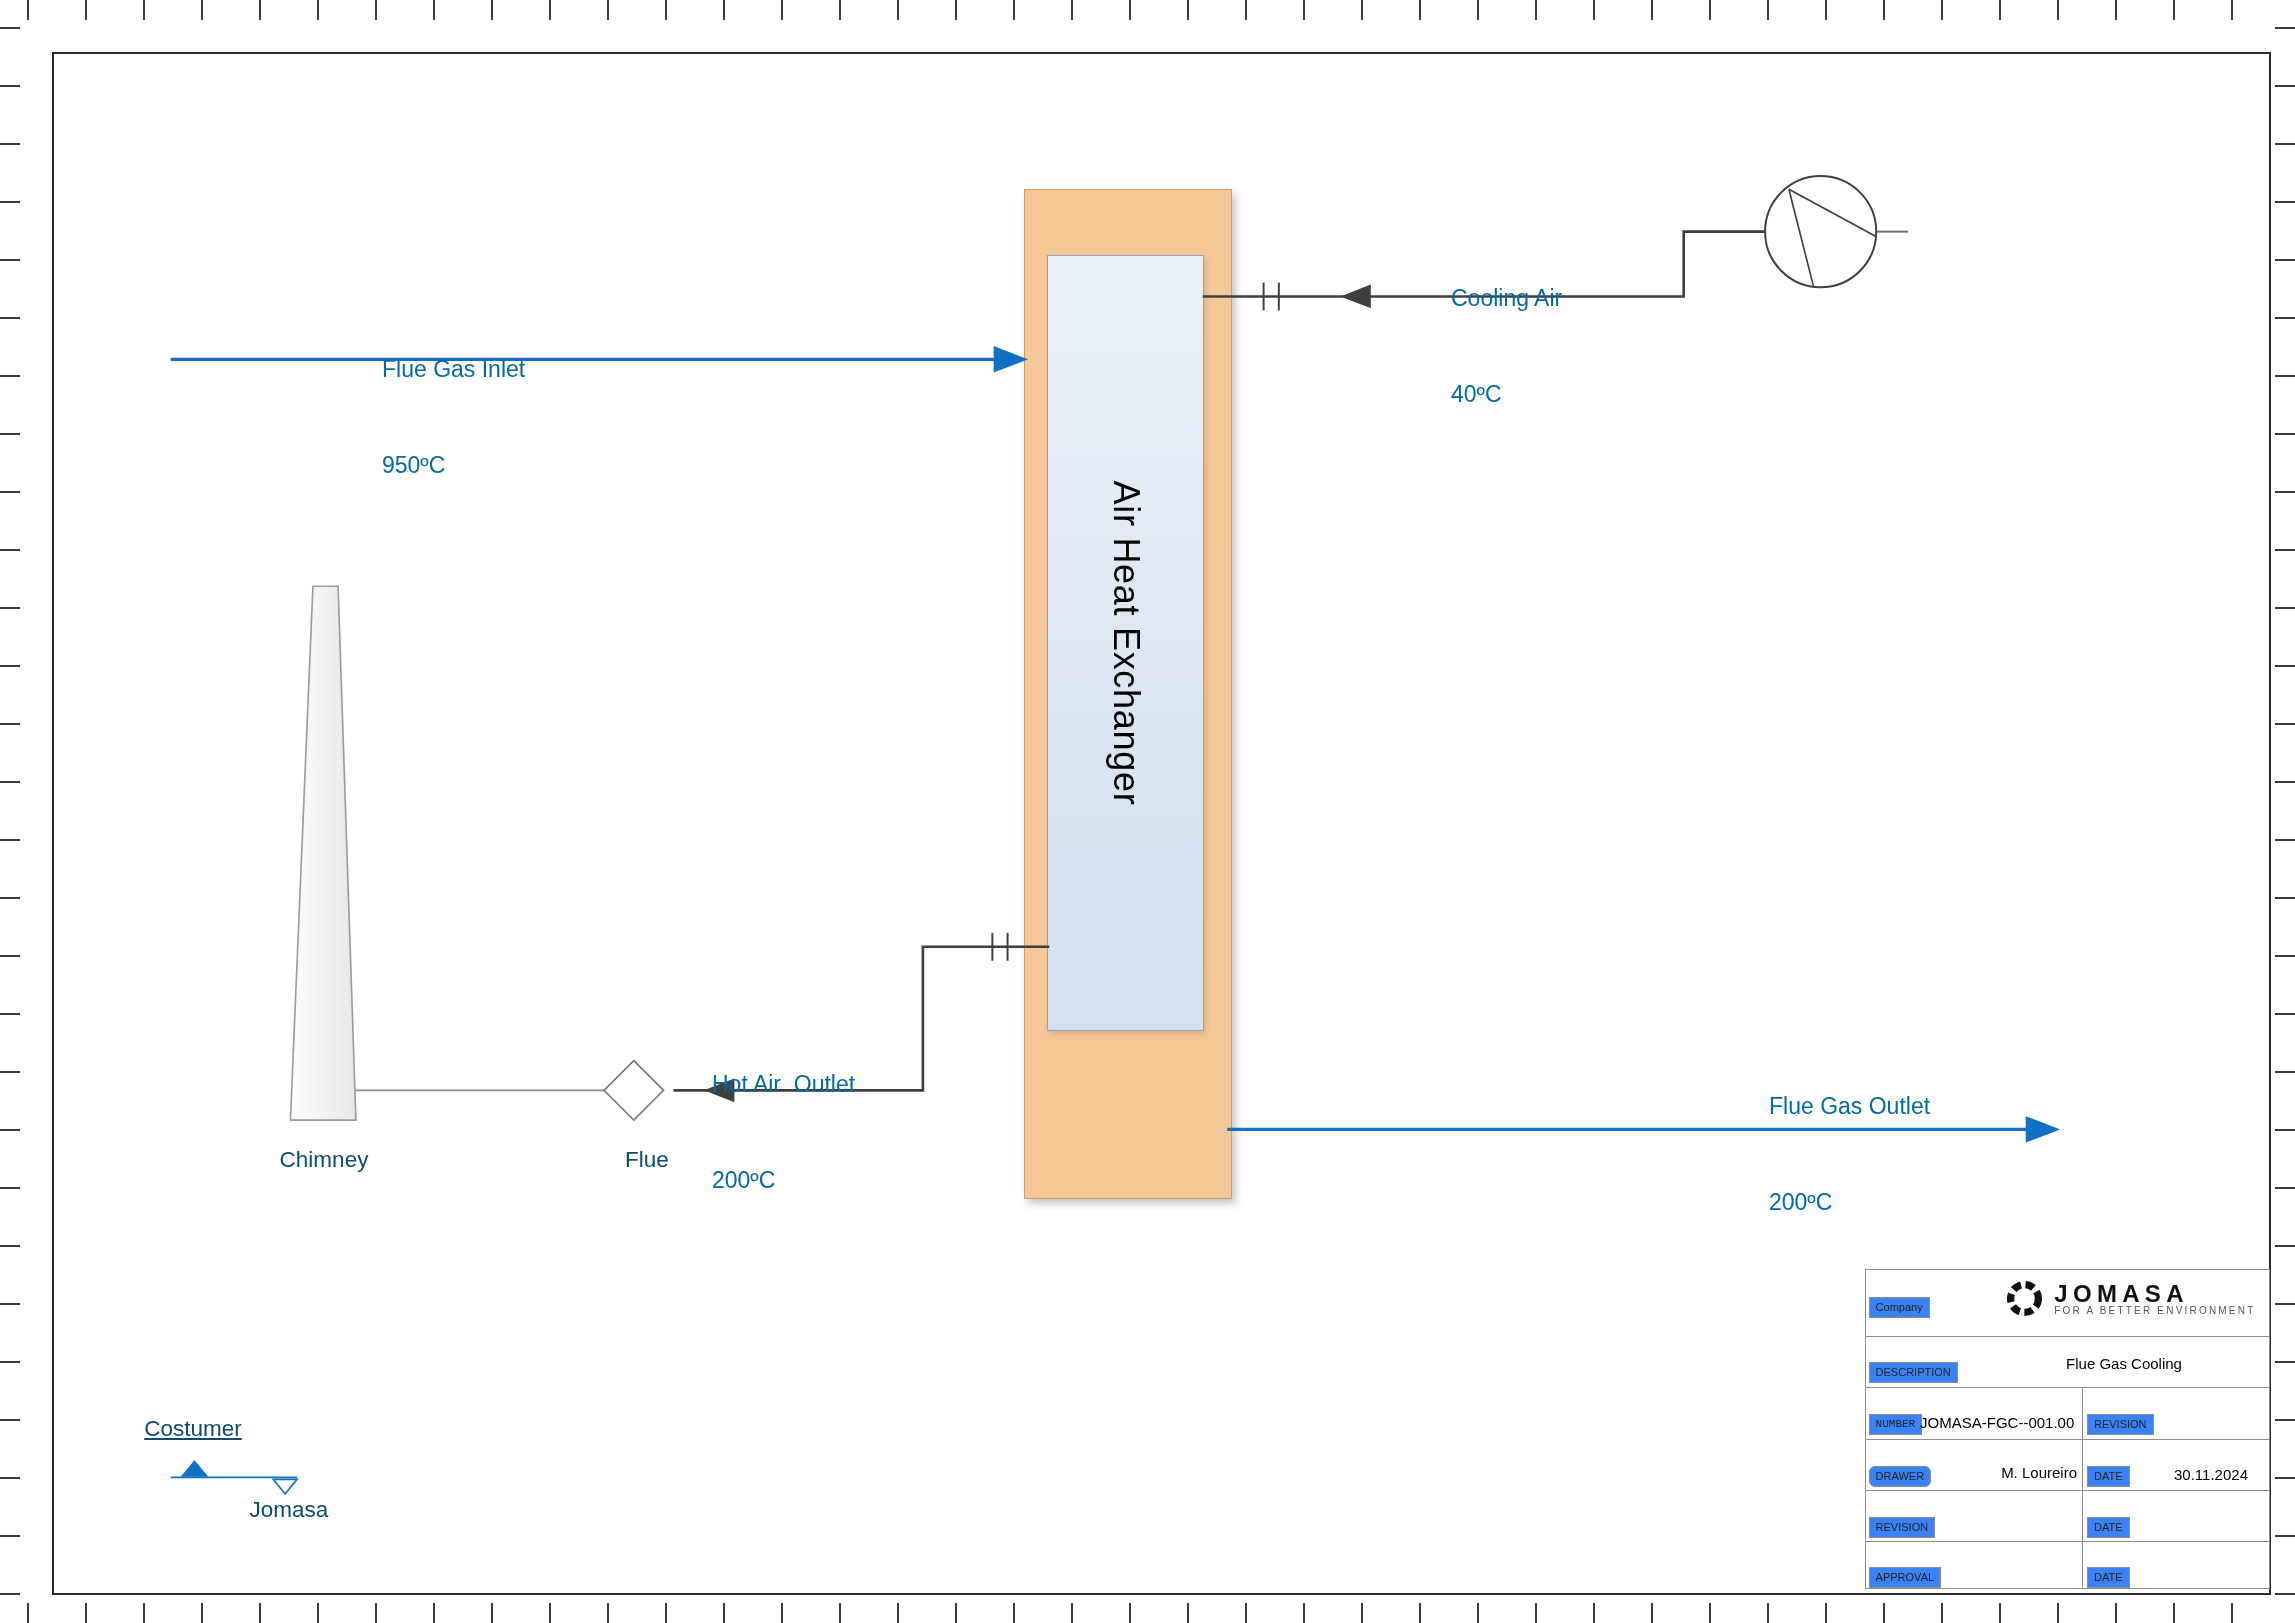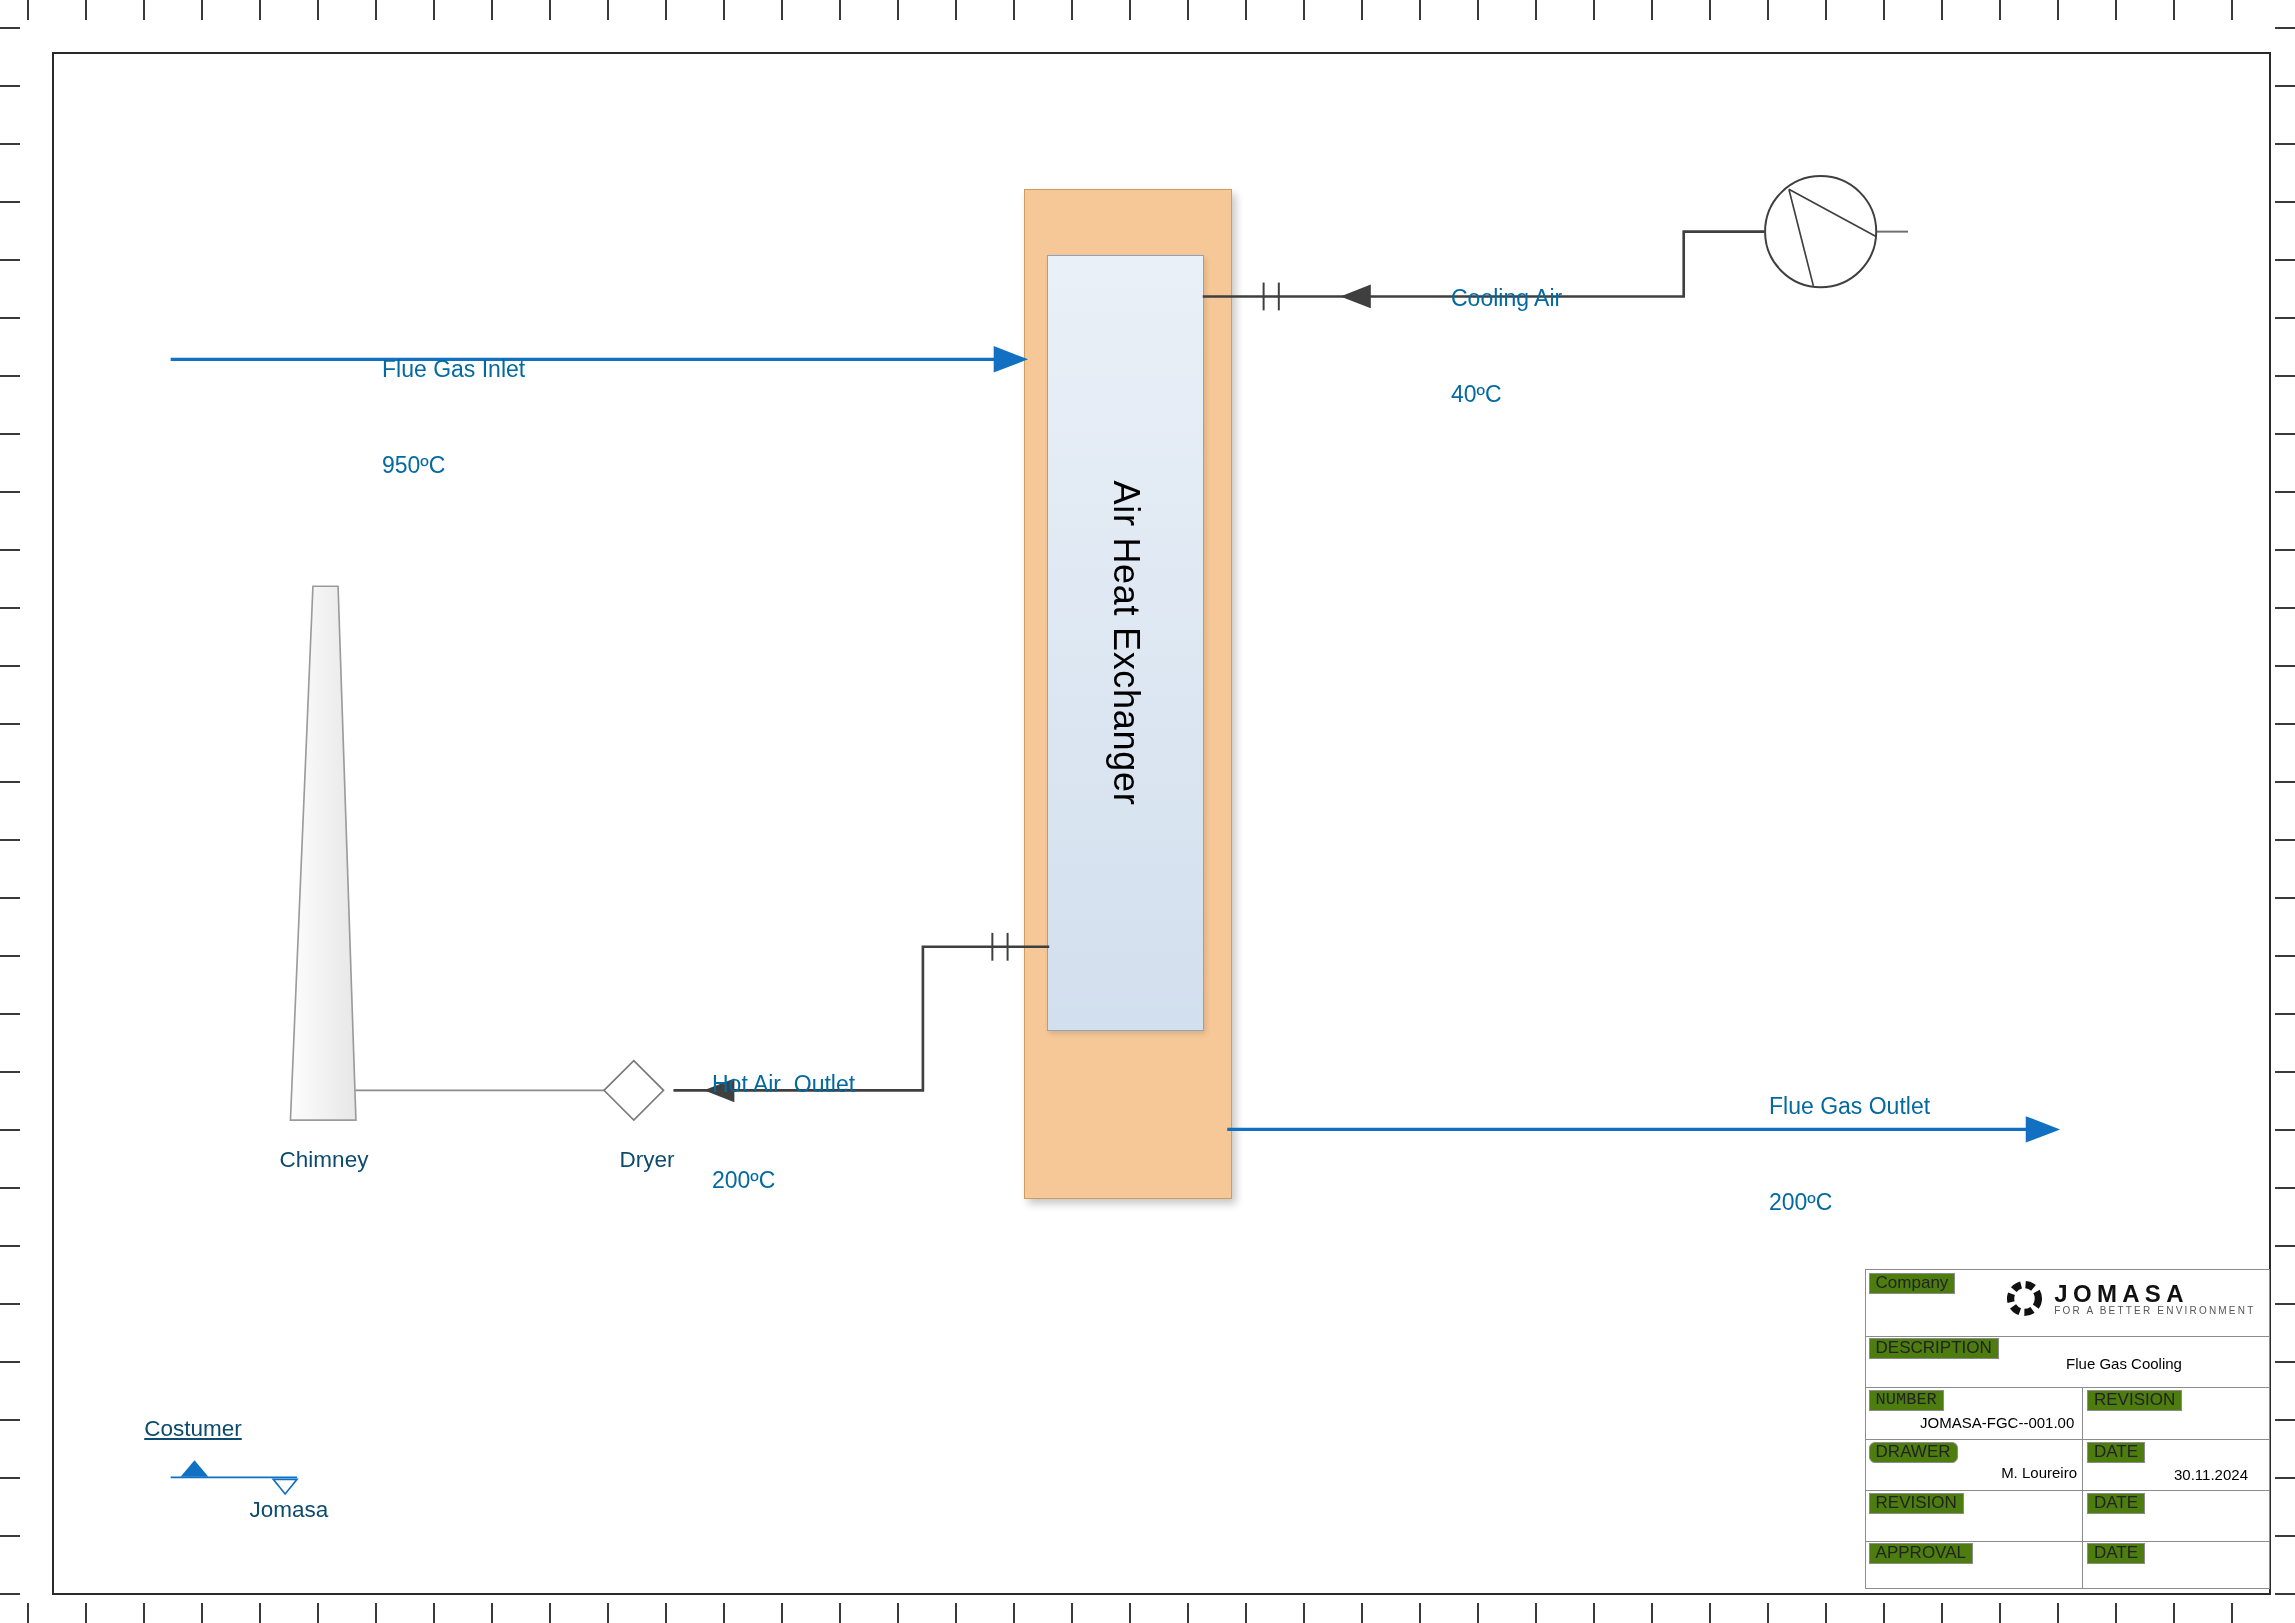--- a/index.html
+++ b/index.html
@@ -48,22 +48,22 @@
   svg.overlay { position:absolute; left:0; top:0; width:2295px; height:1623px; }
 
   
   .tb {
     position:absolute; left:1865px; top:1269px; width:405px; height:320px;
     border:1.3px solid #8c8c8c; background:#fff; font-size:15px;
   }
   .tb-line-h { position:absolute; left:0; width:100%; height:1.3px; background:#8c8c8c; }
   .tb-line-v { position:absolute; width:1.3px; background:#8c8c8c; }
   .tb-tag {
-    position:absolute; border:1.3px solid #8c8c8c; background:#4d7c0f;
-    font-size:17px; line-height:16px; padding:1.3px 6px 2px; color:#222; white-space:nowrap;
+    position:absolute; border:1.3px solid #8c8c8c; background:#3b82f6;
+    font-size:11px; line-height:16px; padding:1.3px 6px 2px; color:#222; white-space:nowrap;margin-top:24px;
   }
   .tb-val { position:absolute; font-size:15px; color:#000; white-space:nowrap; }
 
   .logo { position:absolute; left:138px; top:8px; display:flex; align-items:center; gap:9.3px; }
   .logo-txt  { font-size:24px; font-weight:bold; letter-spacing:5.3px; color:#111; line-height:25px; }
   .logo-tag  { font-size:10px; letter-spacing:2.2px; color:#555; line-height:9.3px; }
 </style>
 </head>
 <body>
 
@@ -129,21 +129,21 @@
   <div>Hot Air  Outlet</div>
   <div>200ºC</div>
 </div>
 
 <div class="flow-label" style="left:1769px; top:1026px;">
   <div>Flue Gas Outlet</div>
   <div>200ºC</div>
 </div>
 
 <div class="eq-label" style="left:324px; top:1147px;">Chimney</div>
-<div class="eq-label" style="left:647px; top:1147px;">Dryer</div>
+<div class="eq-label" style="left:647px; top:1147px;">Flue</div>
 
 <div class="eq-label" style="left:193px; top:1416px;text-decoration:underline;">Costumer</div>
 <div class="eq-label" style="left:289px; top:1497px;">Jomasa</div>
 
 <div class="tb">
   <div class="tb-line-h" style="top:66px;"></div>
   <div class="tb-line-h" style="top:117px;"></div>
   <div class="tb-line-h" style="top:169px;"></div>
   <div class="tb-line-h" style="top:220px;"></div>
   <div class="tb-line-h" style="top:271px;"></div>

